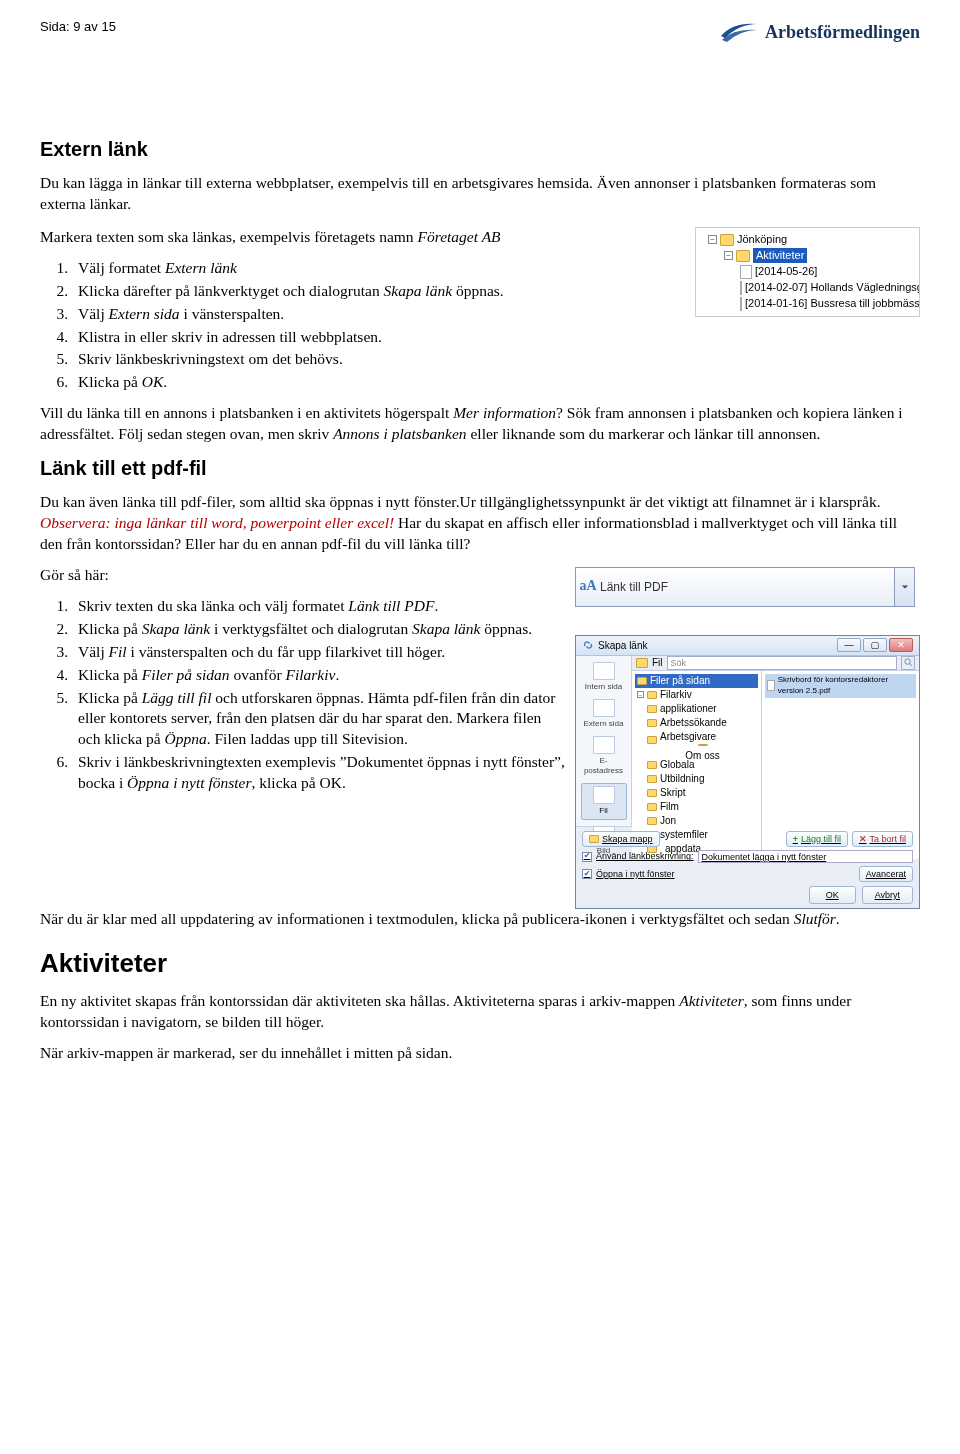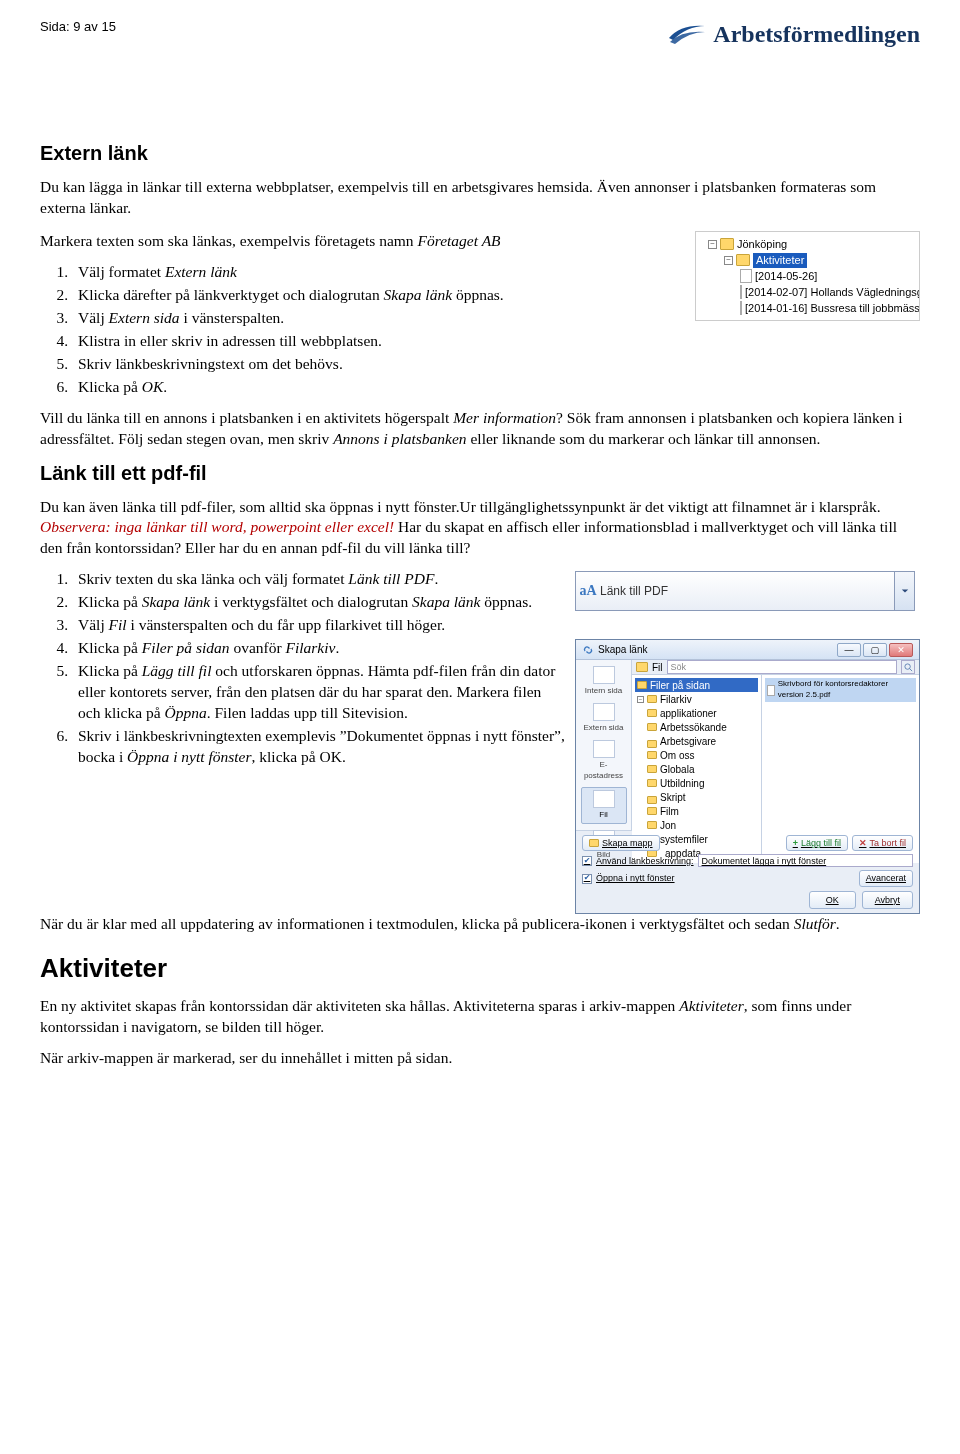--- a/index.html
+++ b/index.html
@@ -23,21 +23,21 @@
       font-size: 13px;
       color: #000;
     }
     .logo {
       display: flex;
       align-items: center;
       gap: 6px;
     }
     .logo-text {
       font-family: Georgia, serif;
-      font-size: 24px;
+      font-size: 18px;
       font-weight: bold;
       color: #16335d;
     }
     h2.section-title {
       font-family: Arial, sans-serif;
       font-size: 20px;
       font-weight: bold;
       margin-bottom: 10px;
       margin-top: 8px;
     }
@@ -351,20 +351,21 @@
 </p>
 
 <h2 class="section-title">Länk till ett pdf-fil</h2>
 
 <p>
   <span>Du kan även länka till pdf-filer, som alltid ska öppnas i nytt fönster.Ur tillgänglighetssynpunkt är det viktigt att filnamnet är i klarspråk. </span><span class="red-italic">Observera: inga länkar till word, powerpoint eller excel!</span><span> Har du skapat en affisch eller informationsblad i mallverktyget och vill länka till den från kontorssidan? Eller har du en annan pdf-fil du vill länka till?</span>
 </p>
 
 <div class="list-wrap">
   <div>
+    <p>Gör så här:</p>
     <ol>
       <li><span>Skriv texten du ska länka och välj formatet </span><em>Länk till PDF</em><span>.</span></li>
       <li><span>Klicka på </span><em>Skapa länk</em><span> i verktygsfältet och dialogrutan </span><em>Skapa länk</em><span> öppnas.</span></li>
       <li><span>Välj </span><em>Fil</em><span> i vänsterspalten och du får upp filarkivet till höger.</span></li>
       <li><span>Klicka på </span><em>Filer på sidan</em><span> ovanför </span><em>Filarkiv</em><span>.</span></li>
       <li>
         <span>Klicka på </span><em>Lägg till fil</em><span> och utforskaren öppnas.</span>
         <span>Hämta pdf-filen från din dator eller kontorets server, från den platsen där du har sparat den. Markera filen och klicka på </span><em>Öppna</em><span>. Filen laddas upp till Sitevision.</span>
       </li>
       <li><span>Skriv i länkbeskrivningtexten exemplevis ”Dokumentet öppnas i nytt fönster”, bocka i </span><em>Öppna i nytt fönster</em><span>, klicka på OK.</span></li>
@@ -433,33 +434,33 @@
                   <span>applikationer</span>
                 </div>
               <div class="it" style="padding-left:12px;">
                   <span class="folder-ico" style="width:10px;height:8px;"></span>
                   <span>Arbetssökande</span>
                 </div>
               <div class="it" style="padding-left:12px;align-items:flex-end;">
                   <span class="folder-ico" style="width:10px;height:8px;"></span>
                   <span>Arbetsgivare</span>
                 </div>
-              <div class="it" style="padding-left:12px;">
+              <div class="it" style="padding-left:12px;flex-direction:column;">
                   <span class="folder-ico" style="width:10px;height:8px;"></span>
                   <span>Om oss</span>
                 </div>
               <div class="it" style="padding-left:12px;">
                   <span class="folder-ico" style="width:10px;height:8px;"></span>
                   <span>Globala</span>
                 </div>
               <div class="it" style="padding-left:12px;">
                   <span class="folder-ico" style="width:10px;height:8px;"></span>
                   <span>Utbildning</span>
                 </div>
-              <div class="it" style="padding-left:12px;align-items:flex-end;">
+              <div class="it" style="padding-left:12px;">
                   <span class="folder-ico" style="width:10px;height:8px;"></span>
                   <span>Skript</span>
                 </div>
               <div class="it" style="padding-left:12px;">
                   <span class="folder-ico" style="width:10px;height:8px;"></span>
                   <span>Film</span>
                 </div>
               <div class="it" style="padding-left:12px;">
                   <span class="folder-ico" style="width:10px;height:8px;"></span>
                   <span>Jon</span>

